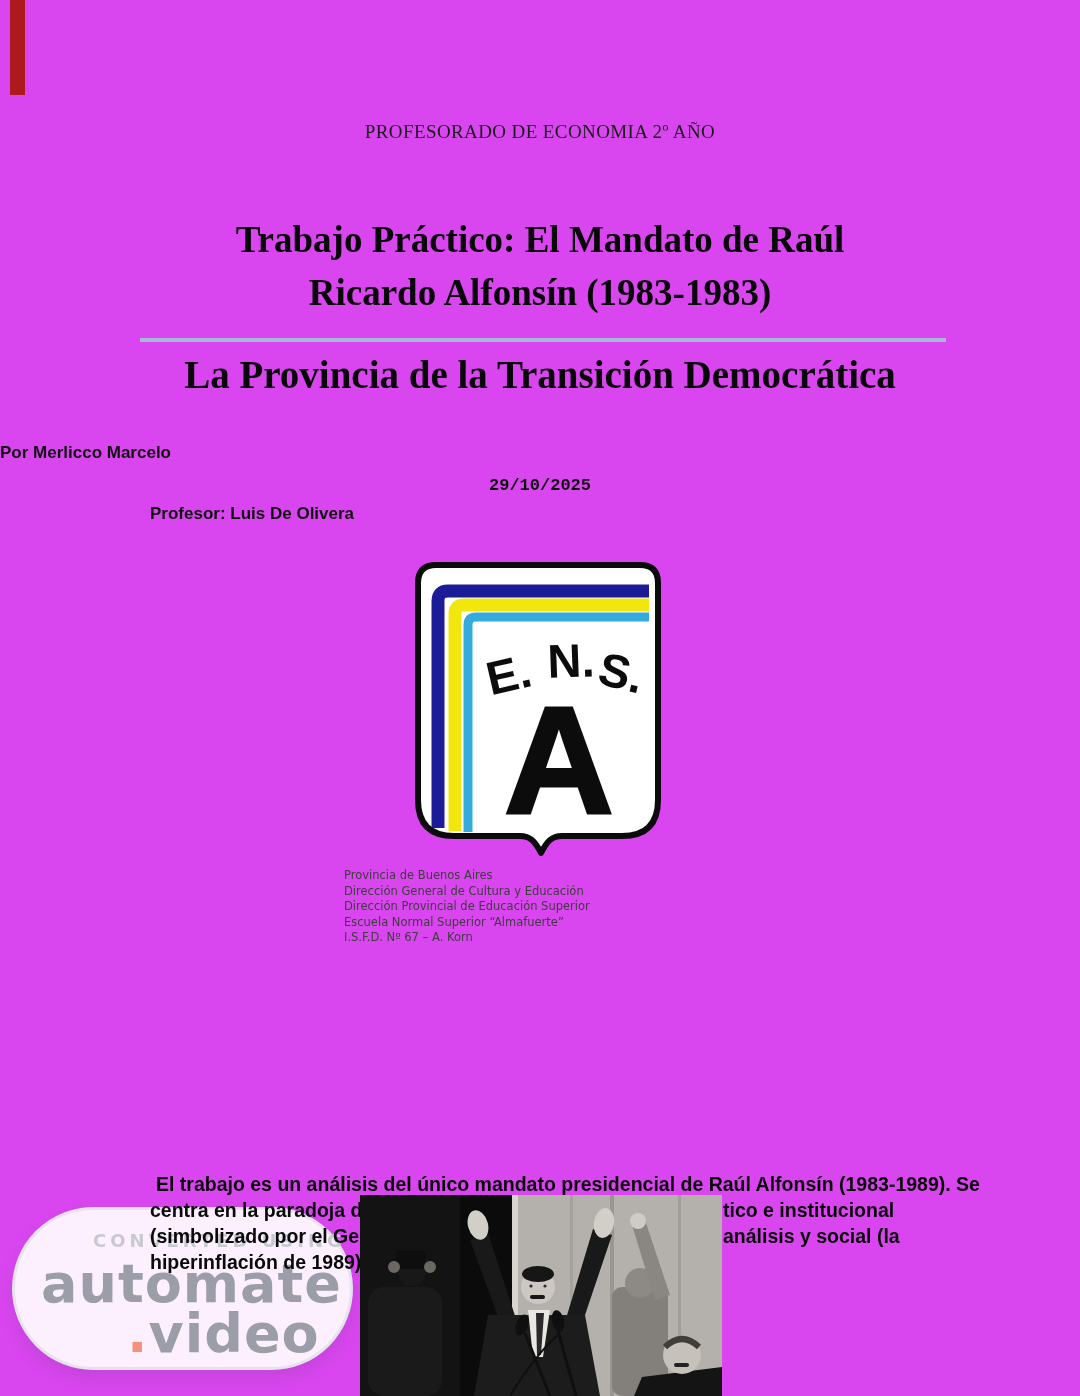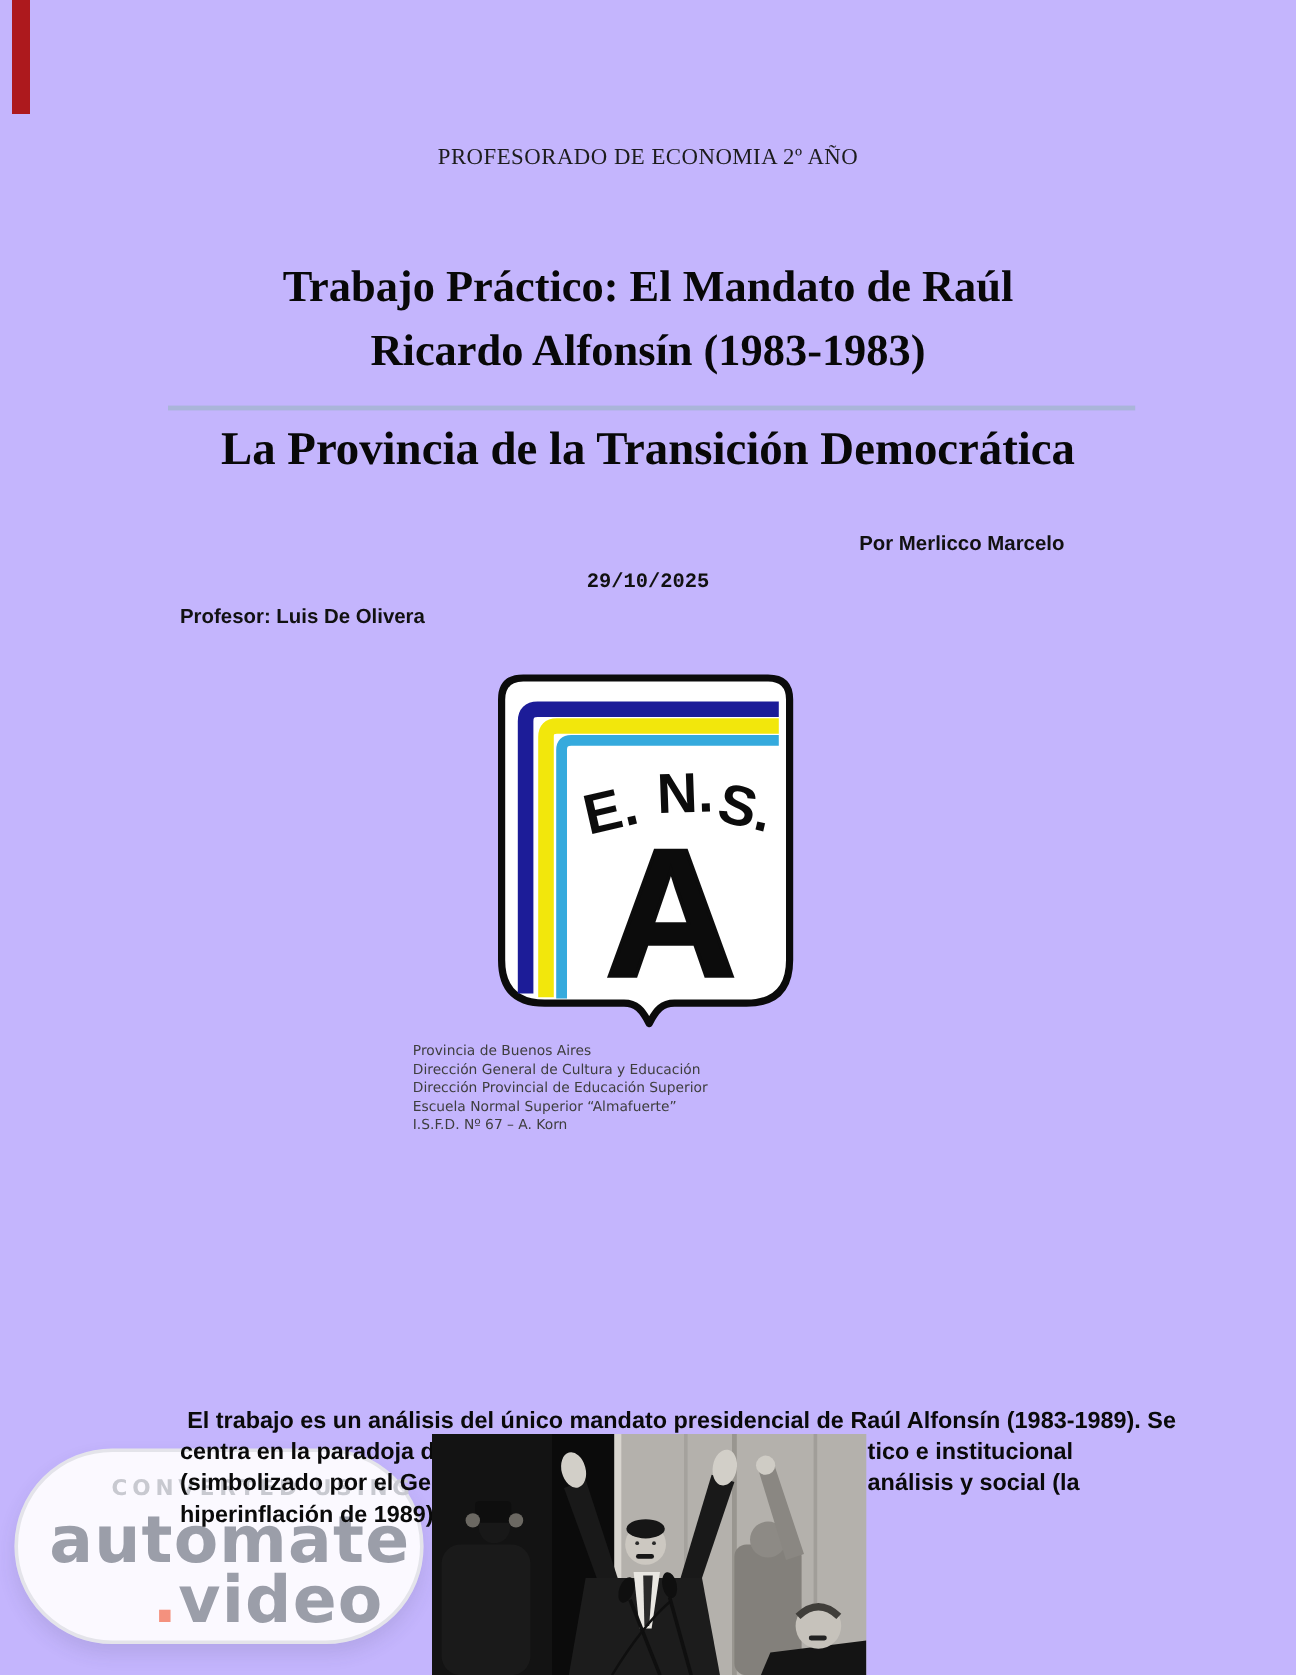--- a/index.html
+++ b/index.html
@@ -1,36 +1,36 @@
 <!DOCTYPE html>
 <html><head>
 <meta charset="utf-8">
 <style>
   html,body { margin:0; padding:0; background:#ffffff; }
   .page {
-    position:relative; width:1080px; height:1396px; background:#c4b5fd;
+    position:relative; width:1080px; height:1396px; background:#d946ef;
     overflow:hidden; font-family:"Liberation Serif", serif; color:#0d0d0d;
   }
   .red-bar { position:absolute; left:10px; top:0; width:15px; height:95px; background:#ad191d; z-index:4; }
 
   .header {
     position:absolute; top:121px; left:0; width:1080px; text-align:center;
     font-size:19px; letter-spacing:.4px; color:#1c1c1c; z-index:2;
   }
   .title {
     position:absolute; top:213px; left:70px; width:940px; text-align:center;
     font-size:37px; font-weight:bold; line-height:53px; color:#080808; z-index:2;
   }
   .divider { position:absolute; top:338px; left:140px; width:806px; height:4px; background:#aab5d9; z-index:2; }
   .subtitle {
     position:absolute; top:352px; left:70px; width:940px; text-align:center;
     font-size:39px; font-weight:bold; color:#080808; z-index:2;
   }
   .sans { font-family:"Liberation Sans", sans-serif; }
-  .byline { position:absolute; top:443px; left:0; width:872px; text-align:right; font-weight:bold; font-size:17px; color:#111; z-index:2;padding-left:15px; }
+  .byline { position:absolute; top:443px; left:0; width:872px; text-align:left; font-weight:bold; font-size:17px; color:#111; z-index:2; }
   .date   { position:absolute; top:476px; left:0; width:1080px; text-align:center; font-weight:bold; font-size:17px; color:#111; z-index:2;font-family:Liberation Mono, monospace; }
   .professor { position:absolute; top:504px; left:150px; font-weight:bold; font-size:17px; color:#111; z-index:2; }
 
   .logo-svg { position:absolute; left:410px; top:556px; z-index:2; }
   .caption {
     position:absolute; top:868px; left:344px; width:400px; text-align:left;
     font-family:"DejaVu Sans", sans-serif; 
     font-size:11.5px; line-height:15.5px; color:#3e3e3e; z-index:2;
   }
 

